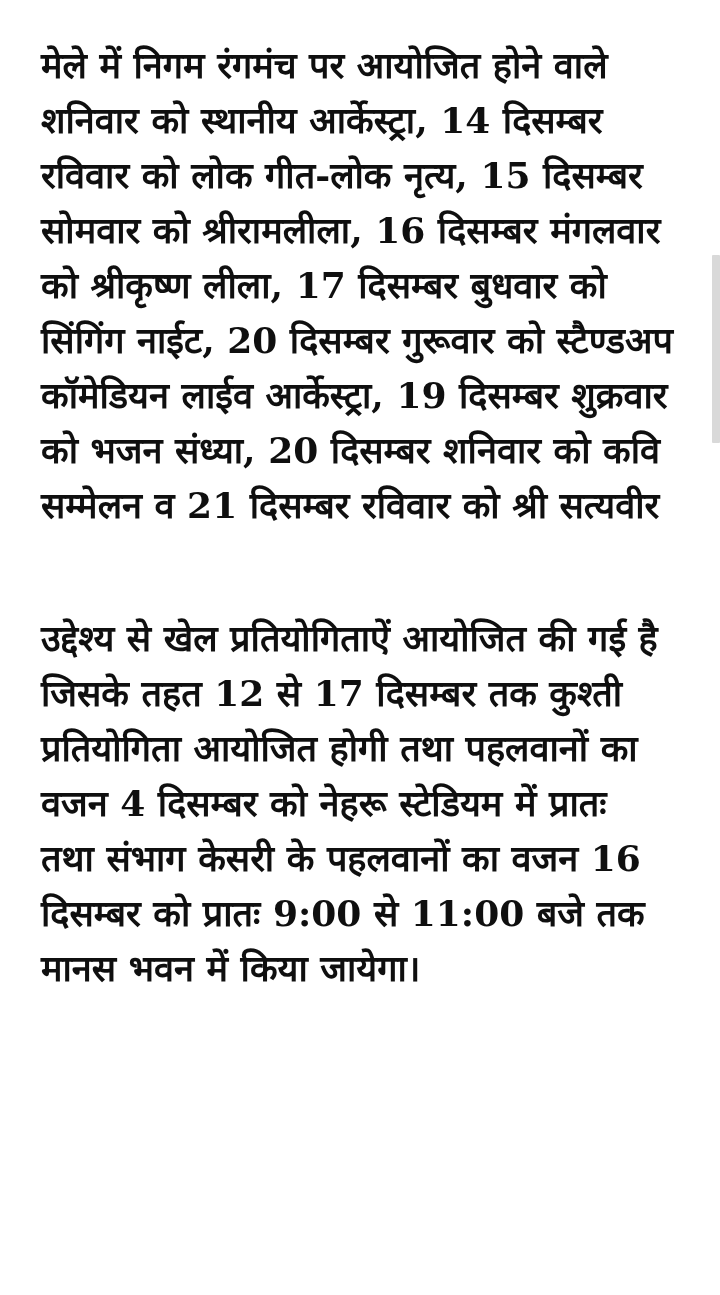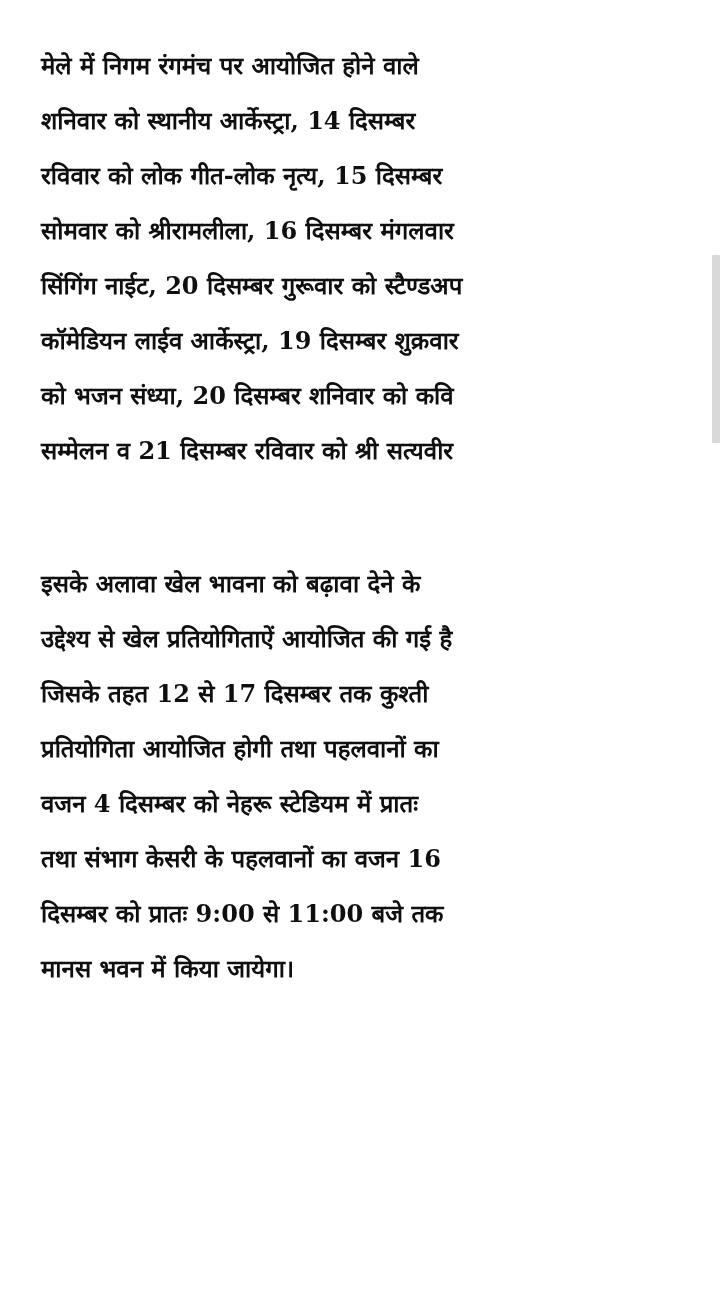--- a/index.html
+++ b/index.html
@@ -22,21 +22,21 @@
     width: 632px;
     color: #0f0f0f;
   }
   .para {
     margin: 0;
   }
   .para + .para {
     margin-top: 78px;
   }
   .line {
-    font-size: 24px;
+    font-size: 36px;
     line-height: 55px;
     font-weight: 700;
     white-space: nowrap;
     letter-spacing: 0px;
   }
   .scrollbar-thumb {
     position: absolute;
     left: 712px;
     top: 255px;
     width: 8px;
@@ -50,28 +50,28 @@
 
 <div class="page">
 
   <div class="article">
 
     <p class="para">
       <span class="line" style="display:block">मेले में निगम रंगमंच पर आयोजित होने वाले</span>
       <span class="line" style="display:block">शनिवार को स्थानीय आर्केस्ट्रा, 14 दिसम्बर</span>
       <span class="line" style="display:block">रविवार को लोक गीत-लोक नृत्य, 15 दिसम्बर</span>
       <span class="line" style="display:block">सोमवार को श्रीरामलीला, 16 दिसम्बर मंगलवार</span>
+      <span class="line" style="display:block">को श्रीकृष्ण लीला, 17 दिसम्बर बुधवार को</span>
       <span class="line" style="display:block">सिंगिंग नाईट, 20 दिसम्बर गुरूवार को स्टैण्डअप</span>
       <span class="line" style="display:block">कॉमेडियन लाईव आर्केस्ट्रा, 19 दिसम्बर शुक्रवार</span>
       <span class="line" style="display:block">को भजन संध्या, 20 दिसम्बर शनिवार को कवि</span>
       <span class="line" style="display:block">सम्मेलन व 21 दिसम्बर रविवार को श्री सत्यवीर</span>
     </p>
 
     <p class="para">
-      <span class="line" style="display:block">इसके अलावा खेल भावना को बढ़ावा देने के</span>
       <span class="line" style="display:block">उद्देश्य से खेल प्रतियोगिताऐं आयोजित की गई है</span>
       <span class="line" style="display:block">जिसके तहत 12 से 17 दिसम्बर तक कुश्ती</span>
       <span class="line" style="display:block">प्रतियोगिता आयोजित होगी तथा पहलवानों का</span>
       <span class="line" style="display:block">वजन 4 दिसम्बर को नेहरू स्टेडियम में प्रातः</span>
       <span class="line" style="display:block">तथा संभाग केसरी के पहलवानों का वजन 16</span>
       <span class="line" style="display:block">दिसम्बर को प्रातः 9:00 से 11:00 बजे तक</span>
       <span class="line" style="display:block">मानस भवन में किया जायेगा।</span>
     </p>
 
   </div>

